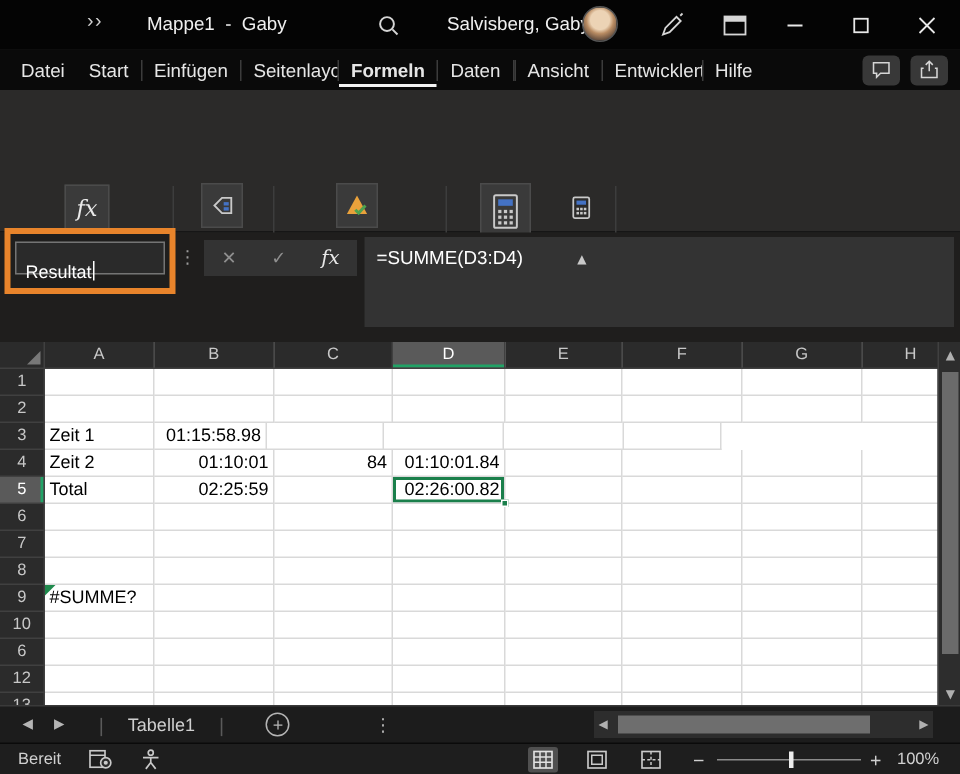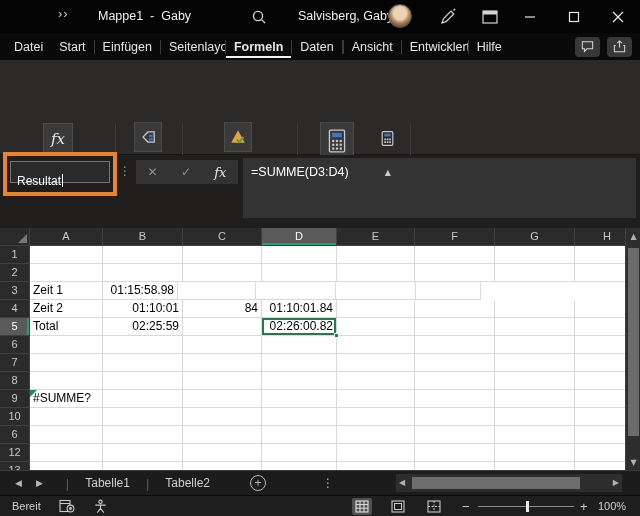--- a/index.html
+++ b/index.html
@@ -448,21 +448,20 @@
   </div>
 </div>
 
 <div id="sheetbar">
   <span class="navarr" style="margin-left:8px;">◀</span>
   <span class="navarr">▶</span>
   <span class="shsep" style="margin-left:14px;">|</span>
   <span id="sheettabs" style="display:flex;align-items:center;height:25px;">
       <span class="sheettab">Tabelle1</span>
       <span class="shsep">|</span>
-      <span class="sheettab">Tabelle2</span>
     </span>
   <div id="newsheet">
       <span>+</span>
     </div>
   <span id="sheet-dots">⋮</span>
   <div id="hscroll">
     <span class="hsarrow" style="left:3px;">◀</span>
     <div id="hthumb"></div>
     <span class="hsarrow" style="right:3px;">▶</span>
   </div>

